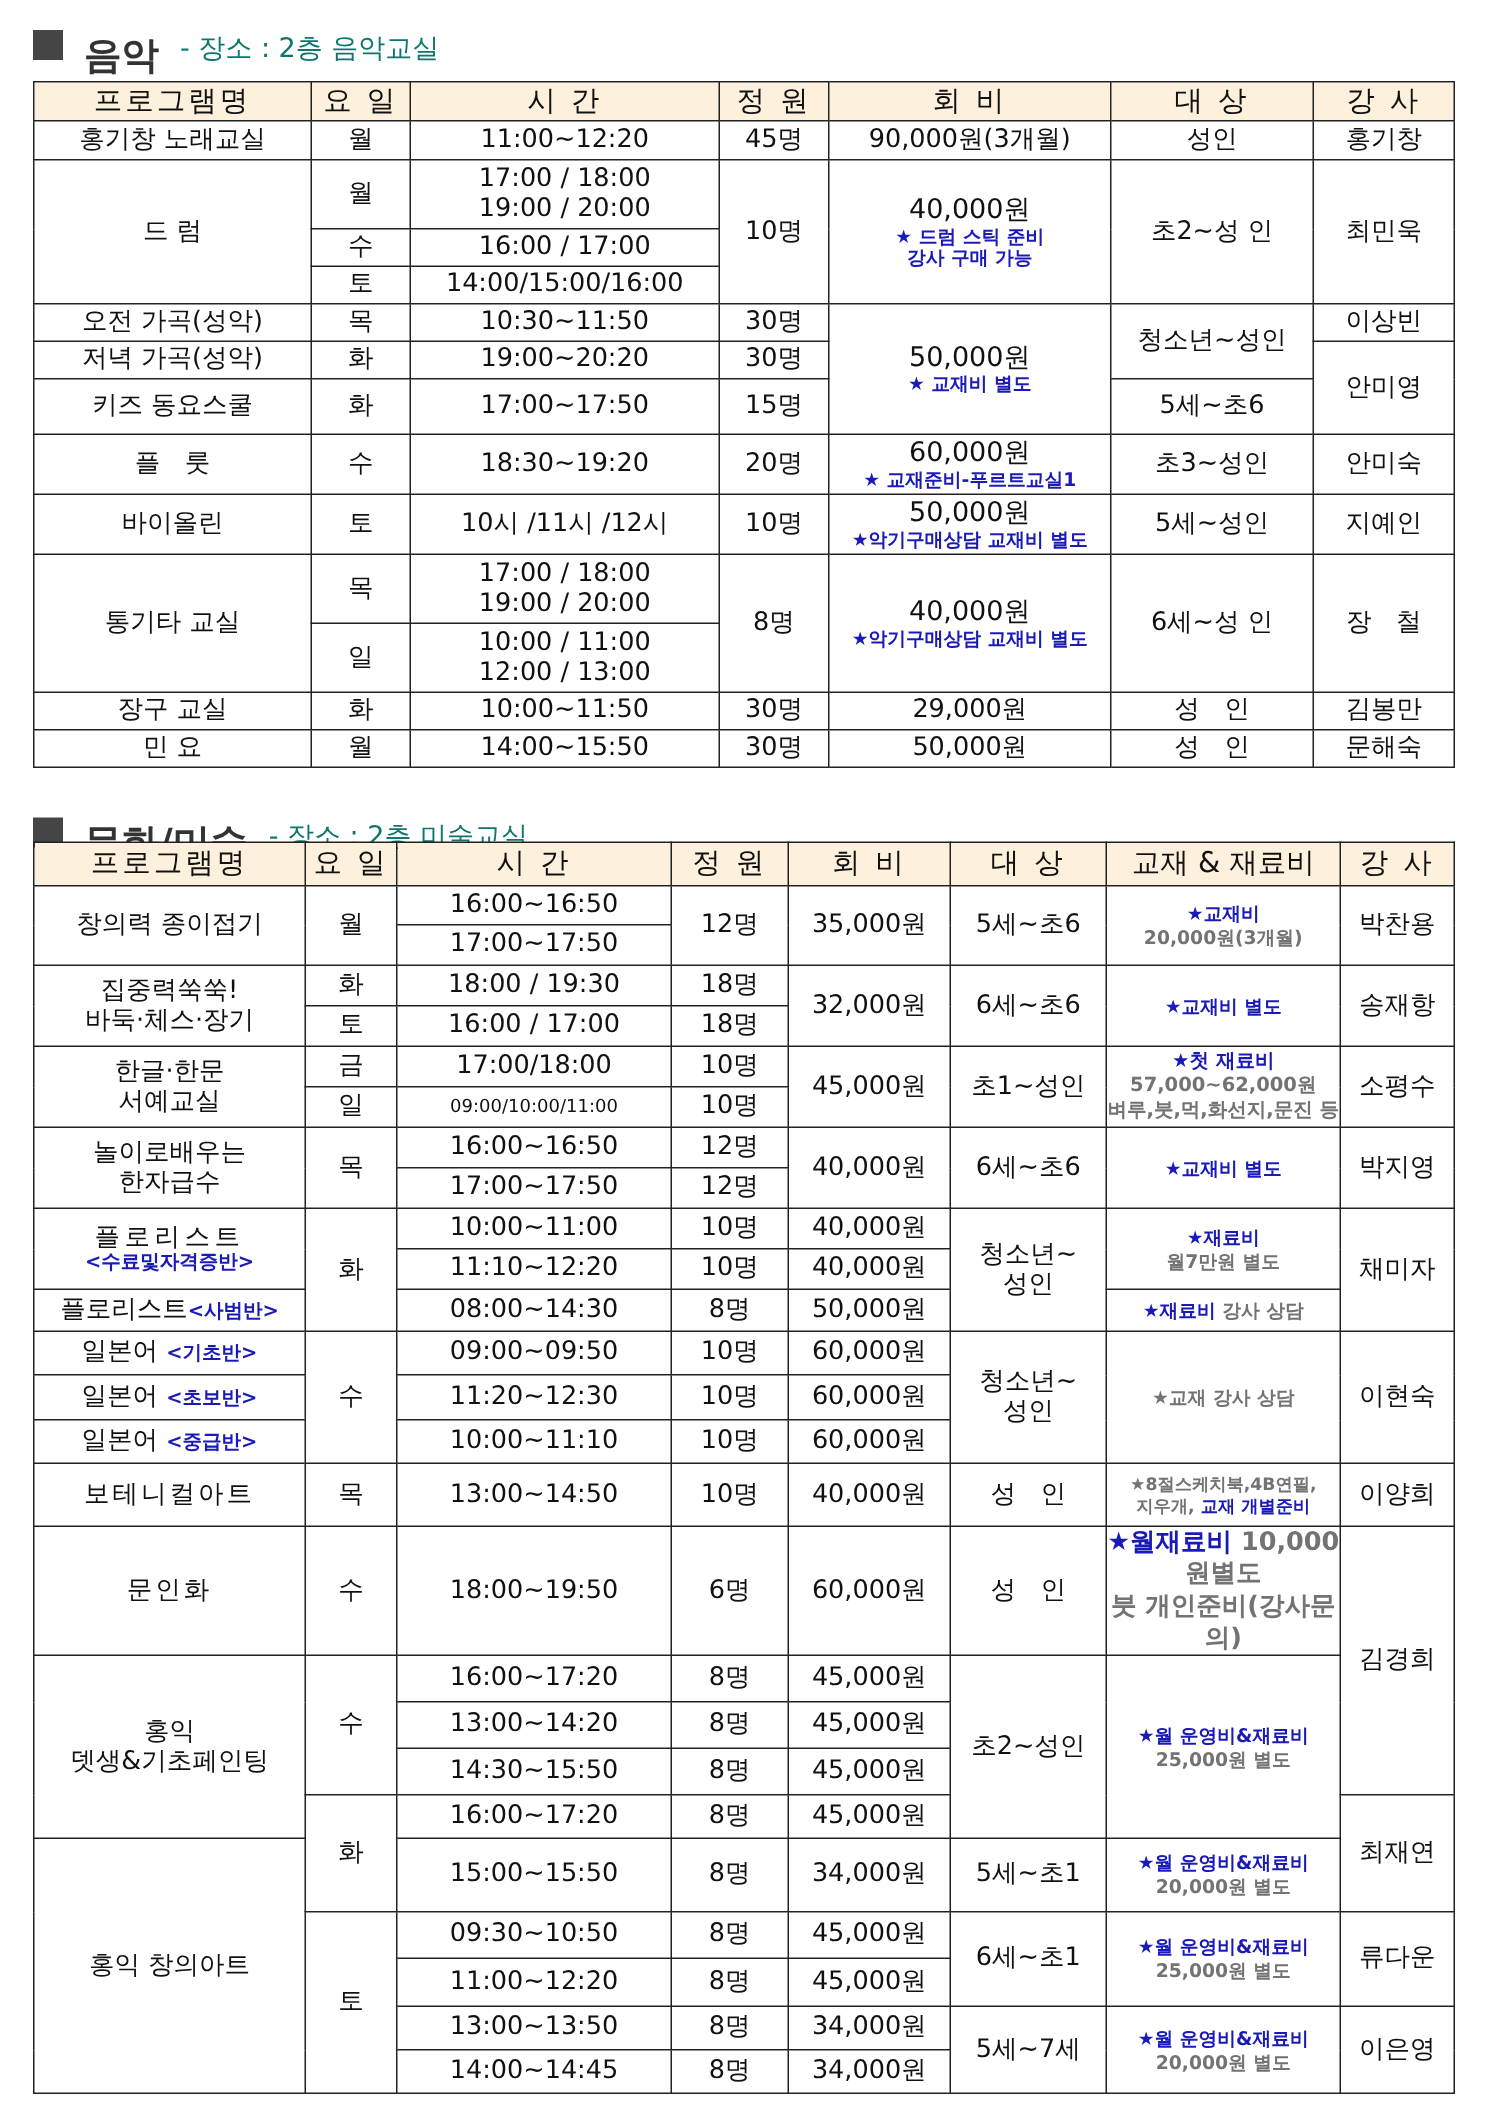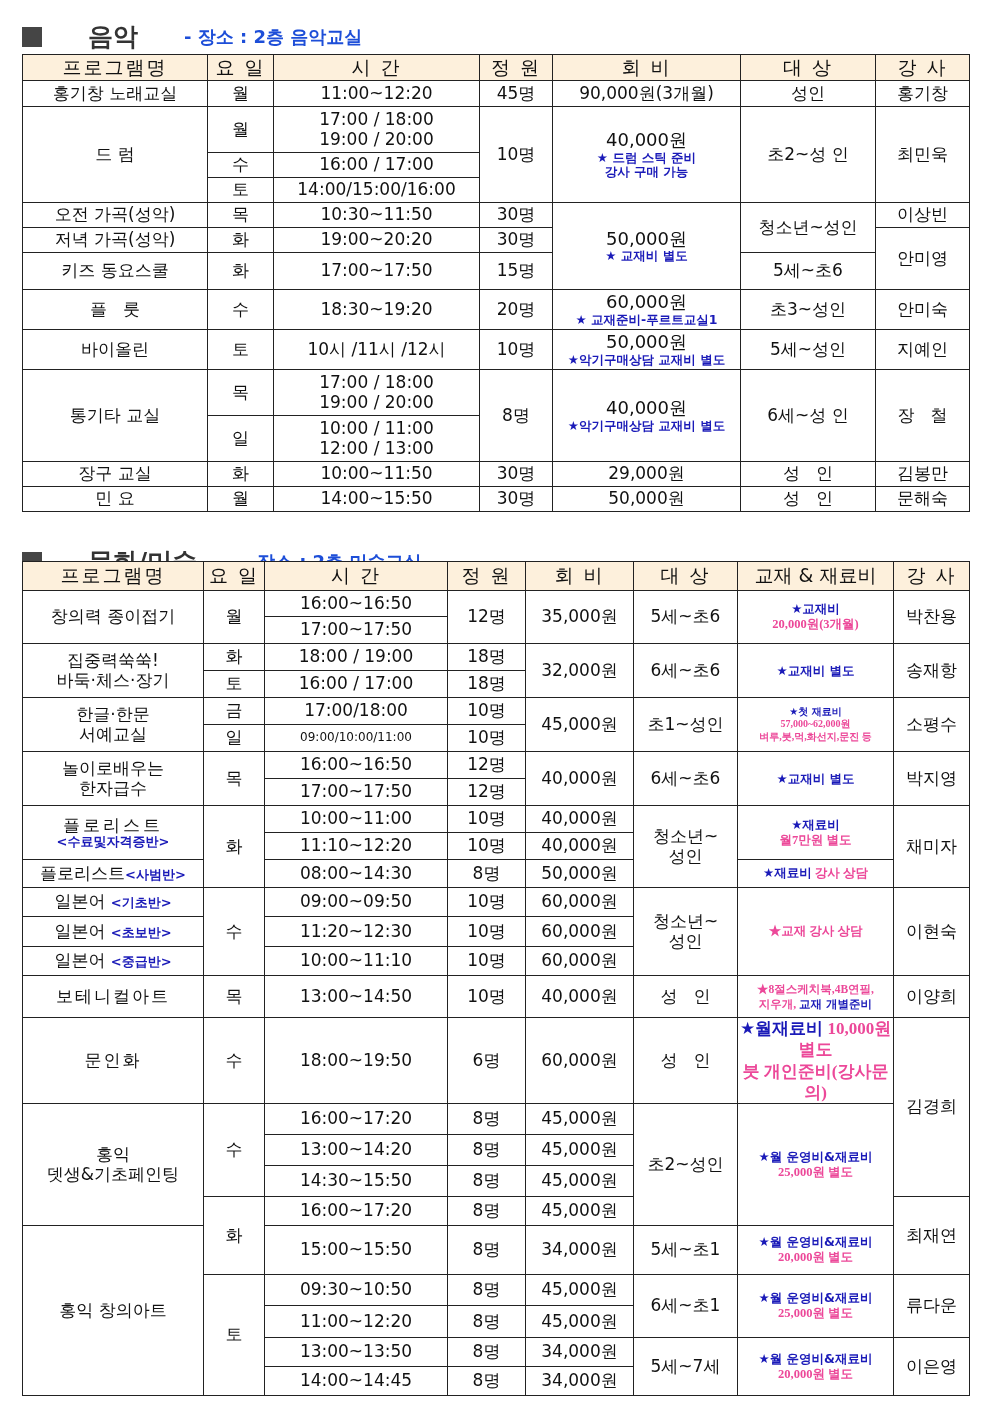--- a/index.html
+++ b/index.html
@@ -1,26 +1,26 @@
 <!DOCTYPE html>
 <html><head>
 <meta charset="utf-8">
 <style>
   html,body{margin:0;padding:0;background:#fff;}
   body{width:992px;height:1403px;position:relative;font-family:"DejaVu Sans","Liberation Sans",sans-serif;color:#111;overflow:hidden;}
-  .section-title{position:absolute;left:22px;display:flex;align-items:center;white-space:nowrap;gap:32px;}
+  .section-title{position:absolute;left:22px;display:flex;align-items:flex-start;white-space:nowrap;}
   .sq{width:20px;height:20px;background:#454545;margin-right:14px;display:inline-block;}
   .title-main{font-size:25px;font-weight:bold;color:#333;}
-  .title-loc{font-size:18px;font-weight:bold;color:#1d4ed8;margin-left:14px;}
+  .title-loc{font-size:18px;font-weight:normal;color:#0f766e;margin-left:14px;}
   table{position:absolute;left:22px;border-collapse:collapse;table-layout:fixed;}
   td,th{border:1.5px solid #222;text-align:center;vertical-align:middle;padding:0;font-weight:normal;font-size:17px;line-height:1.12;overflow:hidden;}
   th{background:#fdf0dc;font-size:19px;letter-spacing:2px;}
   .blue{color:#1a1ab8;font-size:12.5px;font-weight:bold;}
   .note{font-size:12.5px;font-weight:bold;color:#1a1ab8;line-height:1.25;}
-  .note .blk{color:#ec4899;font-family:Liberation Serif, serif;}
+  .note .blk{color:#737373;}
   .fee-main{font-size:18px;}
   .sm{font-size:13px;color:#1a1ab8;font-weight:bold;}
 </style>
 </head>
 <body>
 
 <div class="section-title" style="top:20px;">
   <span class="sq"></span>
   <span class="title-main">음악</span>
   <span class="title-loc">- 장소 : 2층 음악교실</span>
@@ -222,21 +222,21 @@
   <tr style="height:27px">
     <td>17:00~17:50</td>
   </tr>
 
   <tr style="height:27px">
     <td rowspan="2">
           <div>집중력쑥쑥!</div>
           <div>바둑·체스·장기</div>
         </td>
     <td>화</td>
-    <td>18:00 / 19:00</td>
+    <td>18:00 / 19:30</td>
     <td>18명</td>
     <td rowspan="2">32,000원</td>
     <td rowspan="2">6세~초6</td>
     <td rowspan="2" class="note">★교재비 별도</td>
     <td rowspan="2">송재항</td>
   </tr>
   <tr style="height:27px">
     <td>토</td>
     <td>16:00 / 17:00</td>
     <td>18명</td>
@@ -245,21 +245,21 @@
   <tr style="height:27px">
     <td rowspan="2">
           <div>한글·한문</div>
           <div>서예교실</div>
         </td>
     <td>금</td>
     <td>17:00/18:00</td>
     <td>10명</td>
     <td rowspan="2">45,000원</td>
     <td rowspan="2">초1~성인</td>
-    <td rowspan="2" class="note" style="font-size:10px">
+    <td rowspan="2" class="note" style="font-size:13px">
           <div>★첫 재료비</div>
           <div class="blk">57,000~62,000원</div>
           <div class="blk">벼루,붓,먹,화선지,문진 등</div>
         </td>
     <td rowspan="2">소평수</td>
   </tr>
   <tr style="height:27px">
     <td>일</td>
     <td style="font-size:12px">09:00/10:00/11:00</td>
     <td>10명</td>

